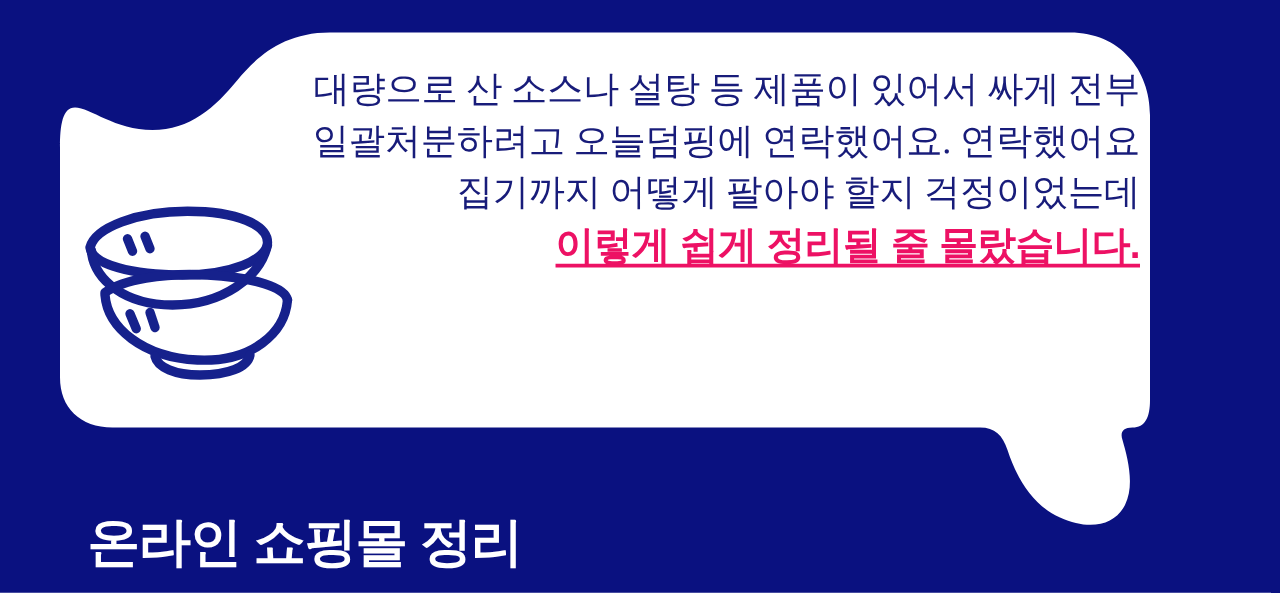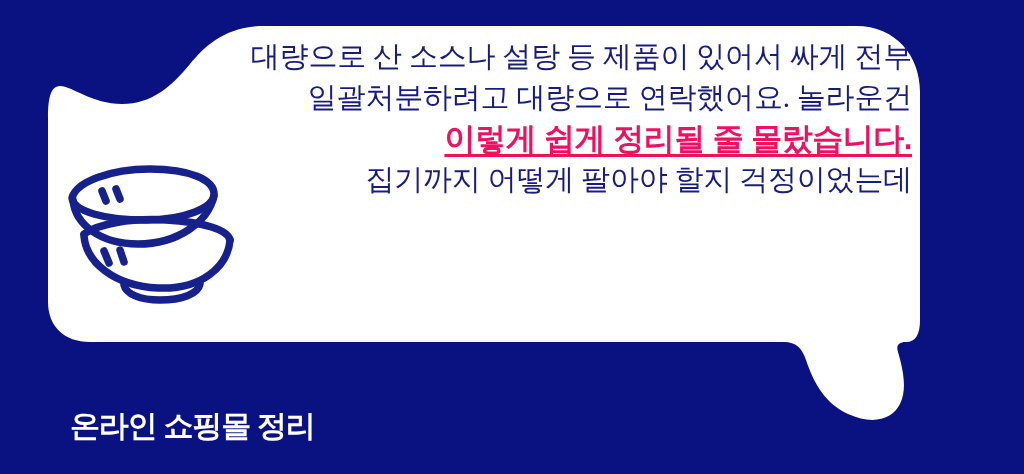--- a/index.html
+++ b/index.html
@@ -38,21 +38,21 @@
     left: 62px;
     top: 158px;
     width: 200px;
     height: 150px;
   }
 
   
   #testimonial {
     position: absolute;
     left: 200px;
-    top: 36px;
+    top: 52px;
     width: 712px;
     text-align: right;
     line-height: 41px;
   }
   .t-line {
     display: block;
     font-family: "Liberation Serif", "DejaVu Serif", serif;
     font-size: 29px;
     color: #181c7a;
     white-space: pre;
@@ -69,21 +69,21 @@
     letter-spacing: -0.5px;
   }
 
   
   #headline {
     position: absolute;
     left: 70px;
     top: 406px;
     font-family: "Liberation Sans", "DejaVu Sans", sans-serif;
     font-weight: bold;
-    font-size: 30px;
+    font-size: 42px;
     color: #ffffff;
     letter-spacing: -1.2px;
     white-space: pre;
   }
 </style>
 </head>
 <body>
 
 <div id="stage">
 
@@ -135,20 +135,20 @@
       <path d="M 40,33 L 44,43"></path>
       <path d="M 54,31 L 58,41"></path>
 
       <path d="M 42,93 L 47,105"></path>
       <path d="M 58,92 L 62,104"></path>
     </g>
   </svg>
 
   <div id="testimonial">
     <span class="t-line">대량으로 산 소스나 설탕 등 제품이 있어서 싸게 전부</span>
-    <span class="t-line">일괄처분하려고 대량으로 연락했어요. 놀라운건</span>
+    <span class="t-line">일괄처분하려고 오늘덤핑에 연락했어요. 연락했어요</span>
+    <span class="t-line">집기까지 어떻게 팔아야 할지 걱정이었는데</span>
     <span class="t-line highlight">이렇게 쉽게 정리될 줄 몰랐습니다.</span>
-    <span class="t-line">집기까지 어떻게 팔아야 할지 걱정이었는데</span>
   </div>
 
   <div id="headline">온라인 쇼핑몰 정리</div>
 
 </div>
 
 </body></html>

